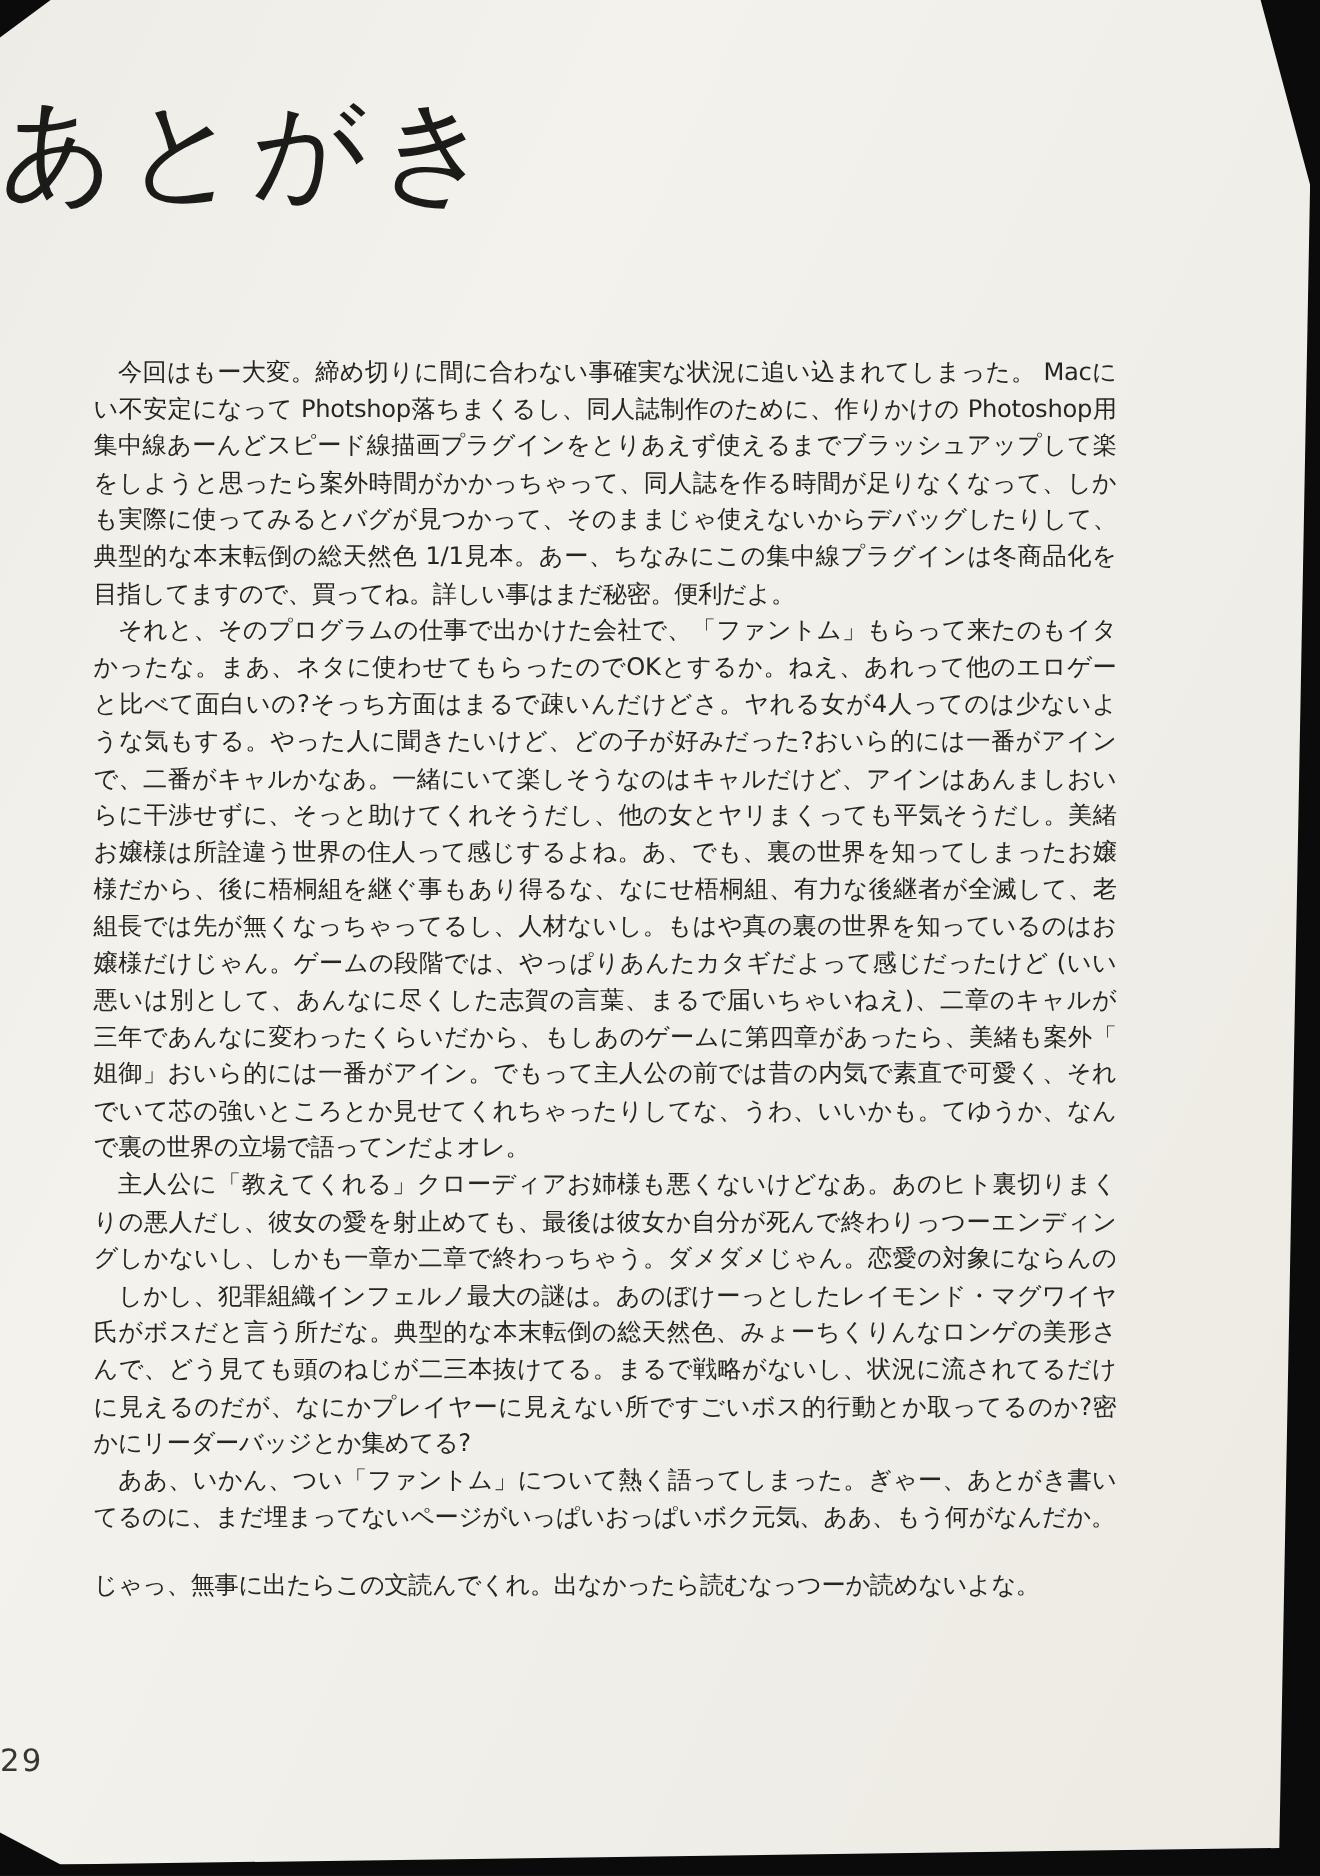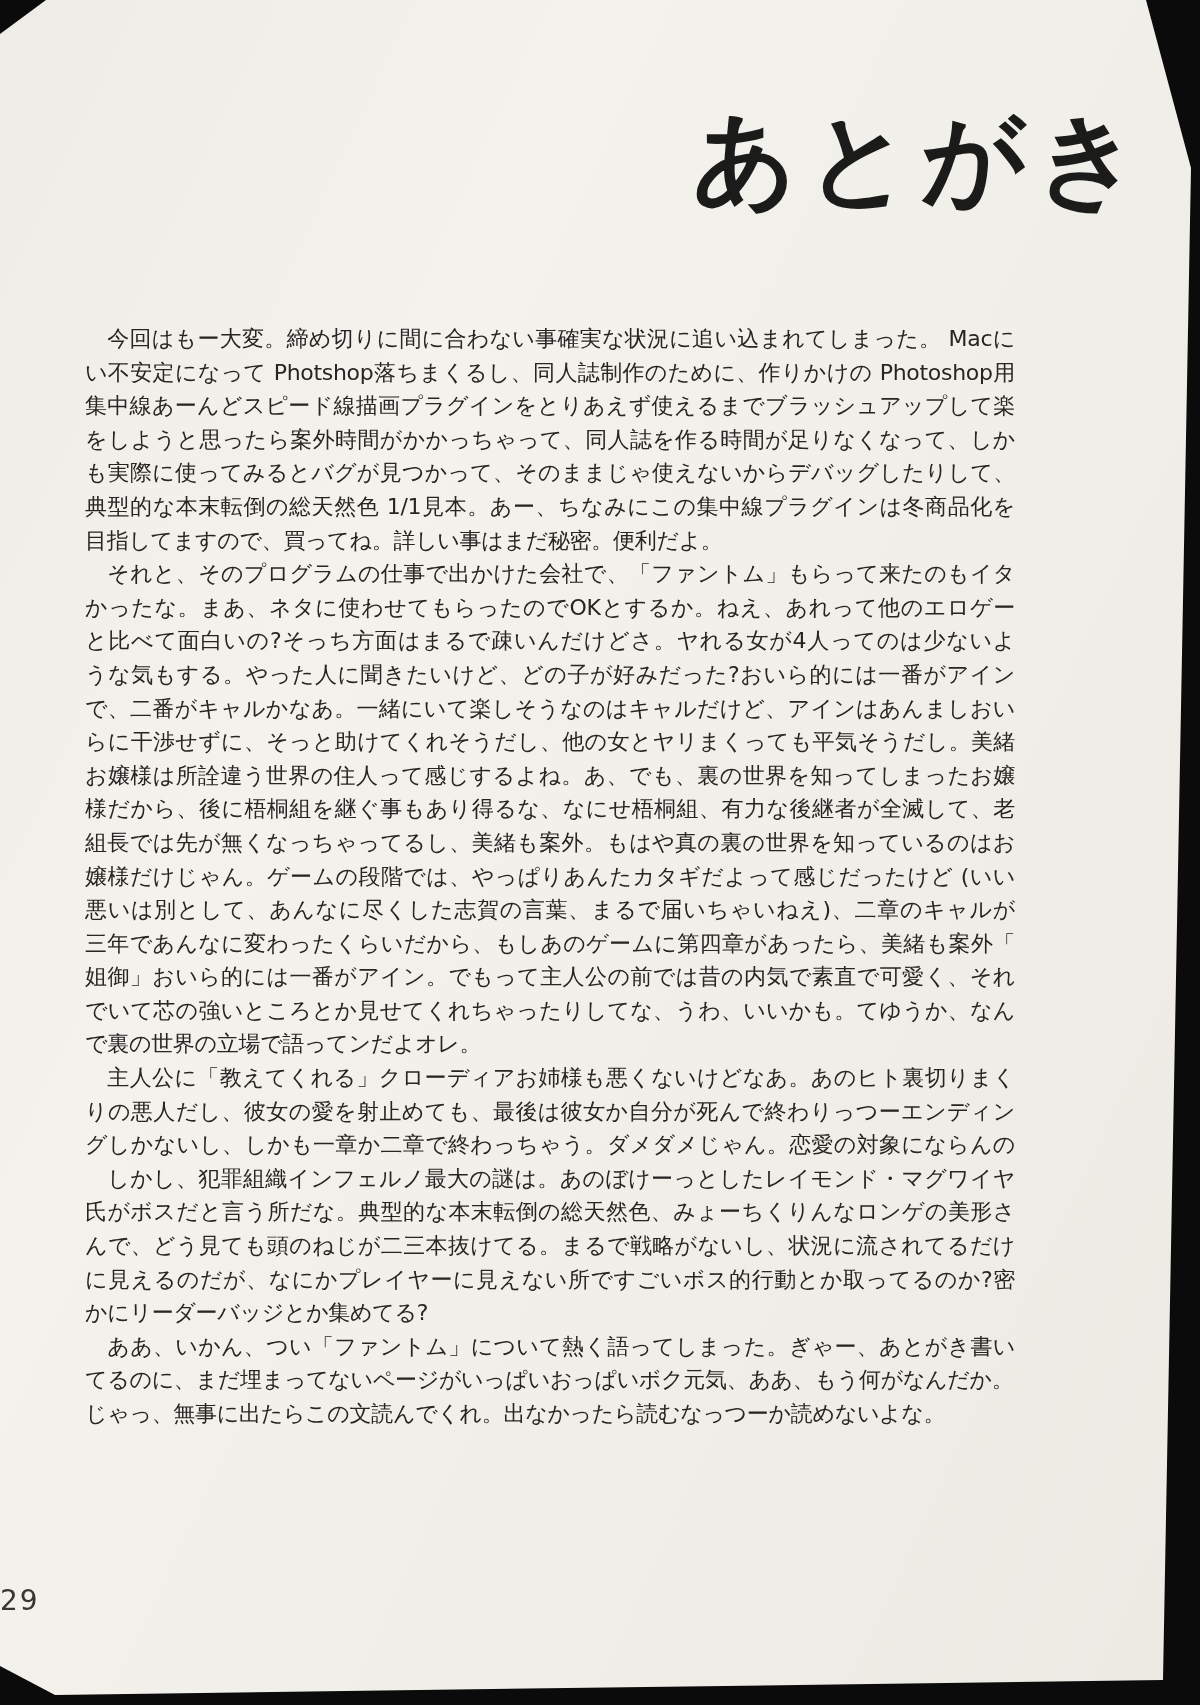--- a/index.html
+++ b/index.html
@@ -10,38 +10,38 @@
     overflow:hidden;
     font-family:"DejaVu Sans",sans-serif;
   }
   .page{
     position:absolute;inset:0;
     background:linear-gradient(115deg,#edece6 0%,#f3f2ec 30%,#f1efe9 55%,#eceae3 100%);
     clip-path:polygon(46px 0,1146px 0,1191px 168px,1163px 1680px,55px 1695px,0 1666px,0 34px);
   }
   .title{
     position:absolute;
-    top:92px;left:0;width:1150px;
+    top:70px;left:0;width:1150px;
     margin:0;
-    text-align:right;
+    text-align:left;
     font-size:102px;
-    font-weight:700;
+    font-weight:400;
     letter-spacing:10px;
     color:#1b1b19;
   }
   .body-text{
     position:absolute;
     left:85px;top:322px;width:930px;
     color:#262523;
     font-size:22px;
     line-height:33.6px;
     letter-spacing:-0.3px;
   }
   .paragraph{margin:0;}
-  .paragraph.closing{}
+  .paragraph.closing{margin-top:28px;}
   .line{
     white-space:nowrap;
     text-align:justify;
     text-align-last:justify;
   }
   .line.end{
     text-align-last:left;
   }
   .pagenum{
     position:absolute;
@@ -70,21 +70,21 @@
         </div>
         <div class="paragraph">
           <div class="line">　それと、そのプログラムの仕事で出かけた会社で、「ファントム」もらって来たのもイタ</div>
           <div class="line">かったな。まあ、ネタに使わせてもらったのでOKとするか。ねえ、あれって他のエロゲー</div>
           <div class="line">と比べて面白いの?そっち方面はまるで疎いんだけどさ。ヤれる女が4人ってのは少ないよ</div>
           <div class="line">うな気もする。やった人に聞きたいけど、どの子が好みだった?おいら的には一番がアイン</div>
           <div class="line">で、二番がキャルかなあ。一緒にいて楽しそうなのはキャルだけど、アインはあんましおい</div>
           <div class="line">らに干渉せずに、そっと助けてくれそうだし、他の女とヤリまくっても平気そうだし。美緒</div>
           <div class="line">お嬢様は所詮違う世界の住人って感じするよね。あ、でも、裏の世界を知ってしまったお嬢</div>
           <div class="line">様だから、後に梧桐組を継ぐ事もあり得るな、なにせ梧桐組、有力な後継者が全滅して、老</div>
-          <div class="line">組長では先が無くなっちゃってるし、美緒も案外。もはや真の裏の世界を知っているのはお</div>
+          <div class="line">組長では先が無くなっちゃってるし、人材ないし。もはや真の裏の世界を知っているのはお</div>
           <div class="line">嬢様だけじゃん。ゲームの段階では、やっぱりあんたカタギだよって感じだったけど (いい</div>
           <div class="line">悪いは別として、あんなに尽くした志賀の言葉、まるで届いちゃいねえ)、二章のキャルが</div>
           <div class="line">三年であんなに変わったくらいだから、もしあのゲームに第四章があったら、美緒も案外「</div>
           <div class="line">姐御」おいら的には一番がアイン。でもって主人公の前では昔の内気で素直で可愛く、それ</div>
           <div class="line">でいて芯の強いところとか見せてくれちゃったりしてな、うわ、いいかも。てゆうか、なん</div>
           <div class="line end">で裏の世界の立場で語ってンだよオレ。</div>
         </div>
         <div class="paragraph">
           <div class="line">　主人公に「教えてくれる」クローディアお姉様も悪くないけどなあ。あのヒト裏切りまく</div>
           <div class="line">りの悪人だし、彼女の愛を射止めても、最後は彼女か自分が死んで終わりっつーエンディン</div>

